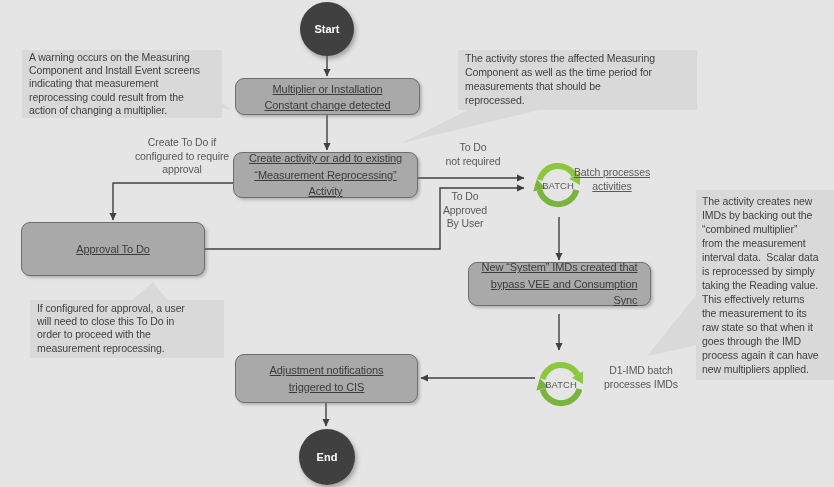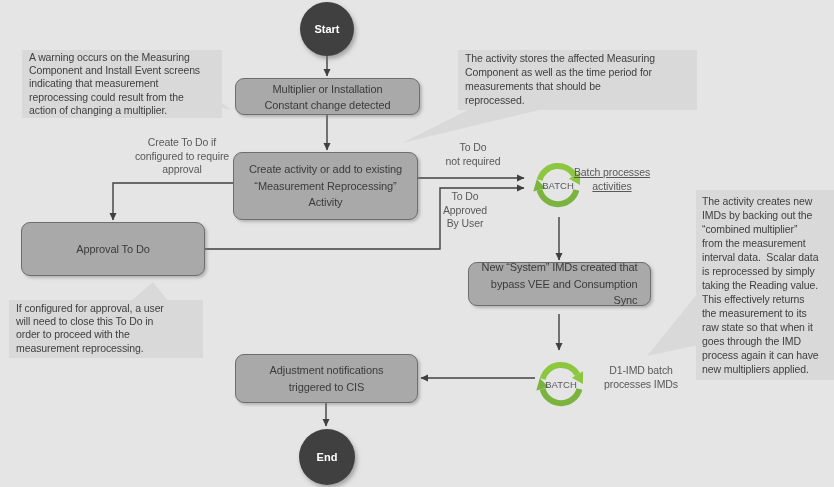--- a/index.html
+++ b/index.html
@@ -2,21 +2,21 @@
 <html><head>
 <meta charset="utf-8">
 <style>
   html,body{margin:0;padding:0;background:#fff;}
   .canvas{position:relative;width:834px;height:487px;background:#e5e5e5;
           font-family:"Liberation Sans",sans-serif;overflow:hidden;}
   .overlay{position:absolute;left:0;top:0;}
   .node{position:absolute;background:#a9a9a9;border:1.6px solid #6e6e6e;border-radius:9px;
         display:flex;align-items:center;justify-content:center;text-align:center;
         color:#3b3b3b;font-size:11px;line-height:16.5px;white-space:pre;letter-spacing:-0.1px;
-        box-shadow:2px 2px 3px rgba(120,120,120,0.45);box-sizing:border-box;}
+        box-shadow:2px 2px 3px rgba(120,120,120,0.45);box-sizing:border-box;text-decoration:underline;}
   .terminal{position:absolute;background:#404040;border-radius:50%;
         display:flex;align-items:center;justify-content:center;color:#ffffff;
         font-weight:bold;font-size:11px;box-shadow:2px 3px 4px rgba(110,110,110,0.55);}
   .callout{position:absolute;background:#d9d9d9;color:#404040;font-size:10.5px;
         line-height:13.2px;white-space:pre;padding:2px 7px;letter-spacing:-0.1px;box-sizing:border-box;}
   .elabel{position:absolute;color:#595959;font-size:10.5px;line-height:13.5px;
         white-space:pre;text-align:center;letter-spacing:-0.1px;}
   .batch-icon{position:absolute;width:64px;height:64px;}
 </style>
 </head>
@@ -51,21 +51,21 @@
 
   <div class="terminal" style="left:300px;top:2px;width:54px;height:54px;">
     <span>Start</span>
   </div>
   <div class="terminal" style="left:299px;top:429px;width:56px;height:56px;">
     <span>End</span>
   </div>
 
   <div class="node" style="left:235px;top:78px;width:185px;height:37px;line-height:16px;">Multiplier or Installation
 Constant change detected</div>
-  <div class="node" style="left:233px;top:152px;width:185px;height:68px;">Create activity or add to existing
+  <div class="node" style="left:233px;top:152px;width:185px;height:46px;">Create activity or add to existing
 “Measurement Reprocessing”
 Activity</div>
   <div class="node" style="left:21px;top:222px;width:184px;height:54px;">Approval To Do</div>
   <div class="node" style="left:468px;top:262px;width:183px;height:44px;text-align:right;">New “System” IMDs created that
 bypass VEE and Consumption
 Sync</div>
   <div class="node" style="left:235px;top:354px;width:183px;height:49px;">Adjustment notifications
 triggered to CIS</div>
 
   <svg class="batch-icon" style="left:526px;top:153px;" viewBox="0 0 64 64">
@@ -98,21 +98,21 @@
 
   <div class="callout" style="left:2px;top:50px;width:200px;height:68px;padding-top:1px;margin-left:20px;">A warning occurs on the Measuring
 Component and Install Event screens
 indicating that measurement
 reprocessing could result from the
 action of changing a multiplier.</div>
   <div class="callout" style="left:458px;top:50px;width:239px;height:60px;line-height:13.9px;">The activity stores the affected Measuring
 Component as well as the time period for
 measurements that should be
 reprocessed.</div>
-  <div class="callout" style="left:9px;top:300px;width:194px;height:58px;">If configured for approval, a user
+  <div class="callout" style="left:30px;top:300px;width:194px;height:58px;">If configured for approval, a user
 will need to close this To Do in
 order to proceed with the
 measurement reprocessing.</div>
   <div class="callout" style="left:696px;top:190px;width:139px;height:190px;line-height:14px;padding:4px 6px;">The activity creates new
 IMDs by backing out the
 “combined multiplier”
 from the measurement
 interval data.  Scalar data
 is reprocessed by simply
 taking the Reading value.

